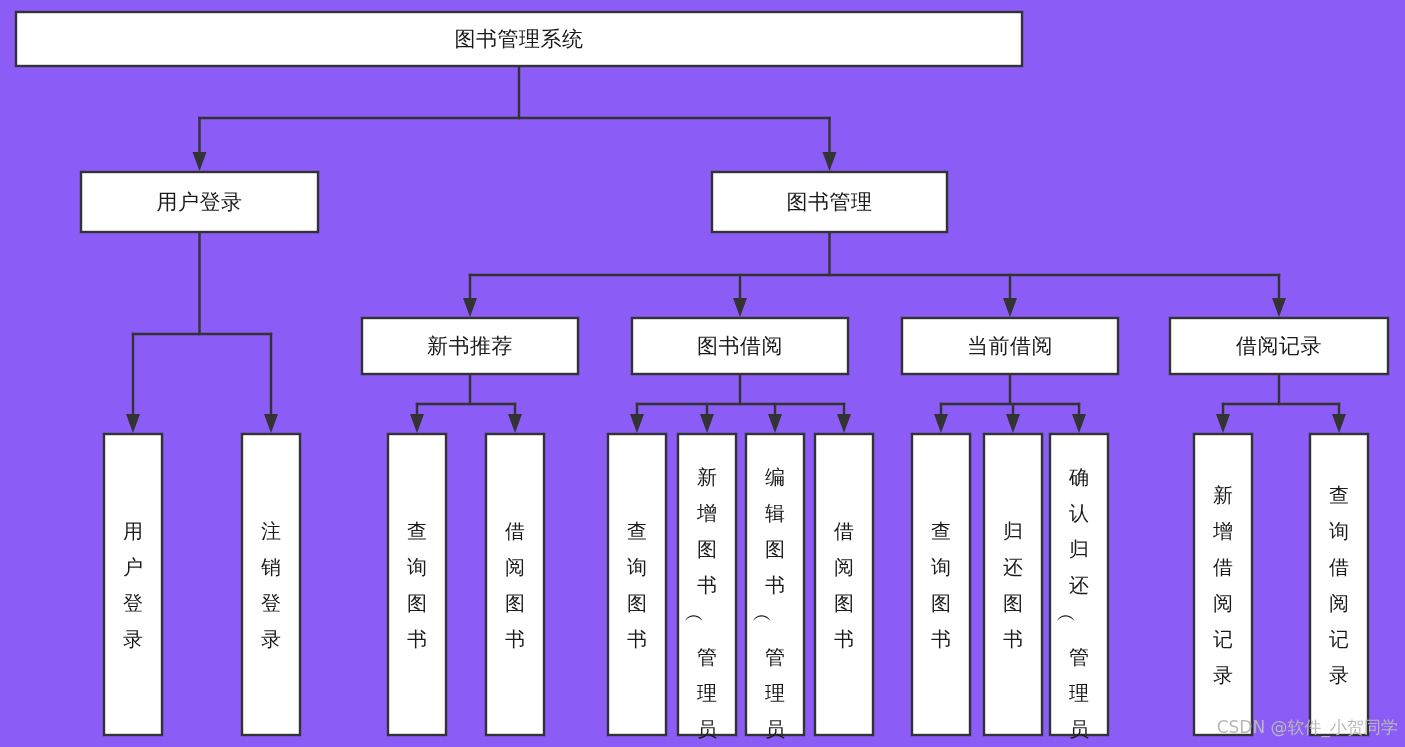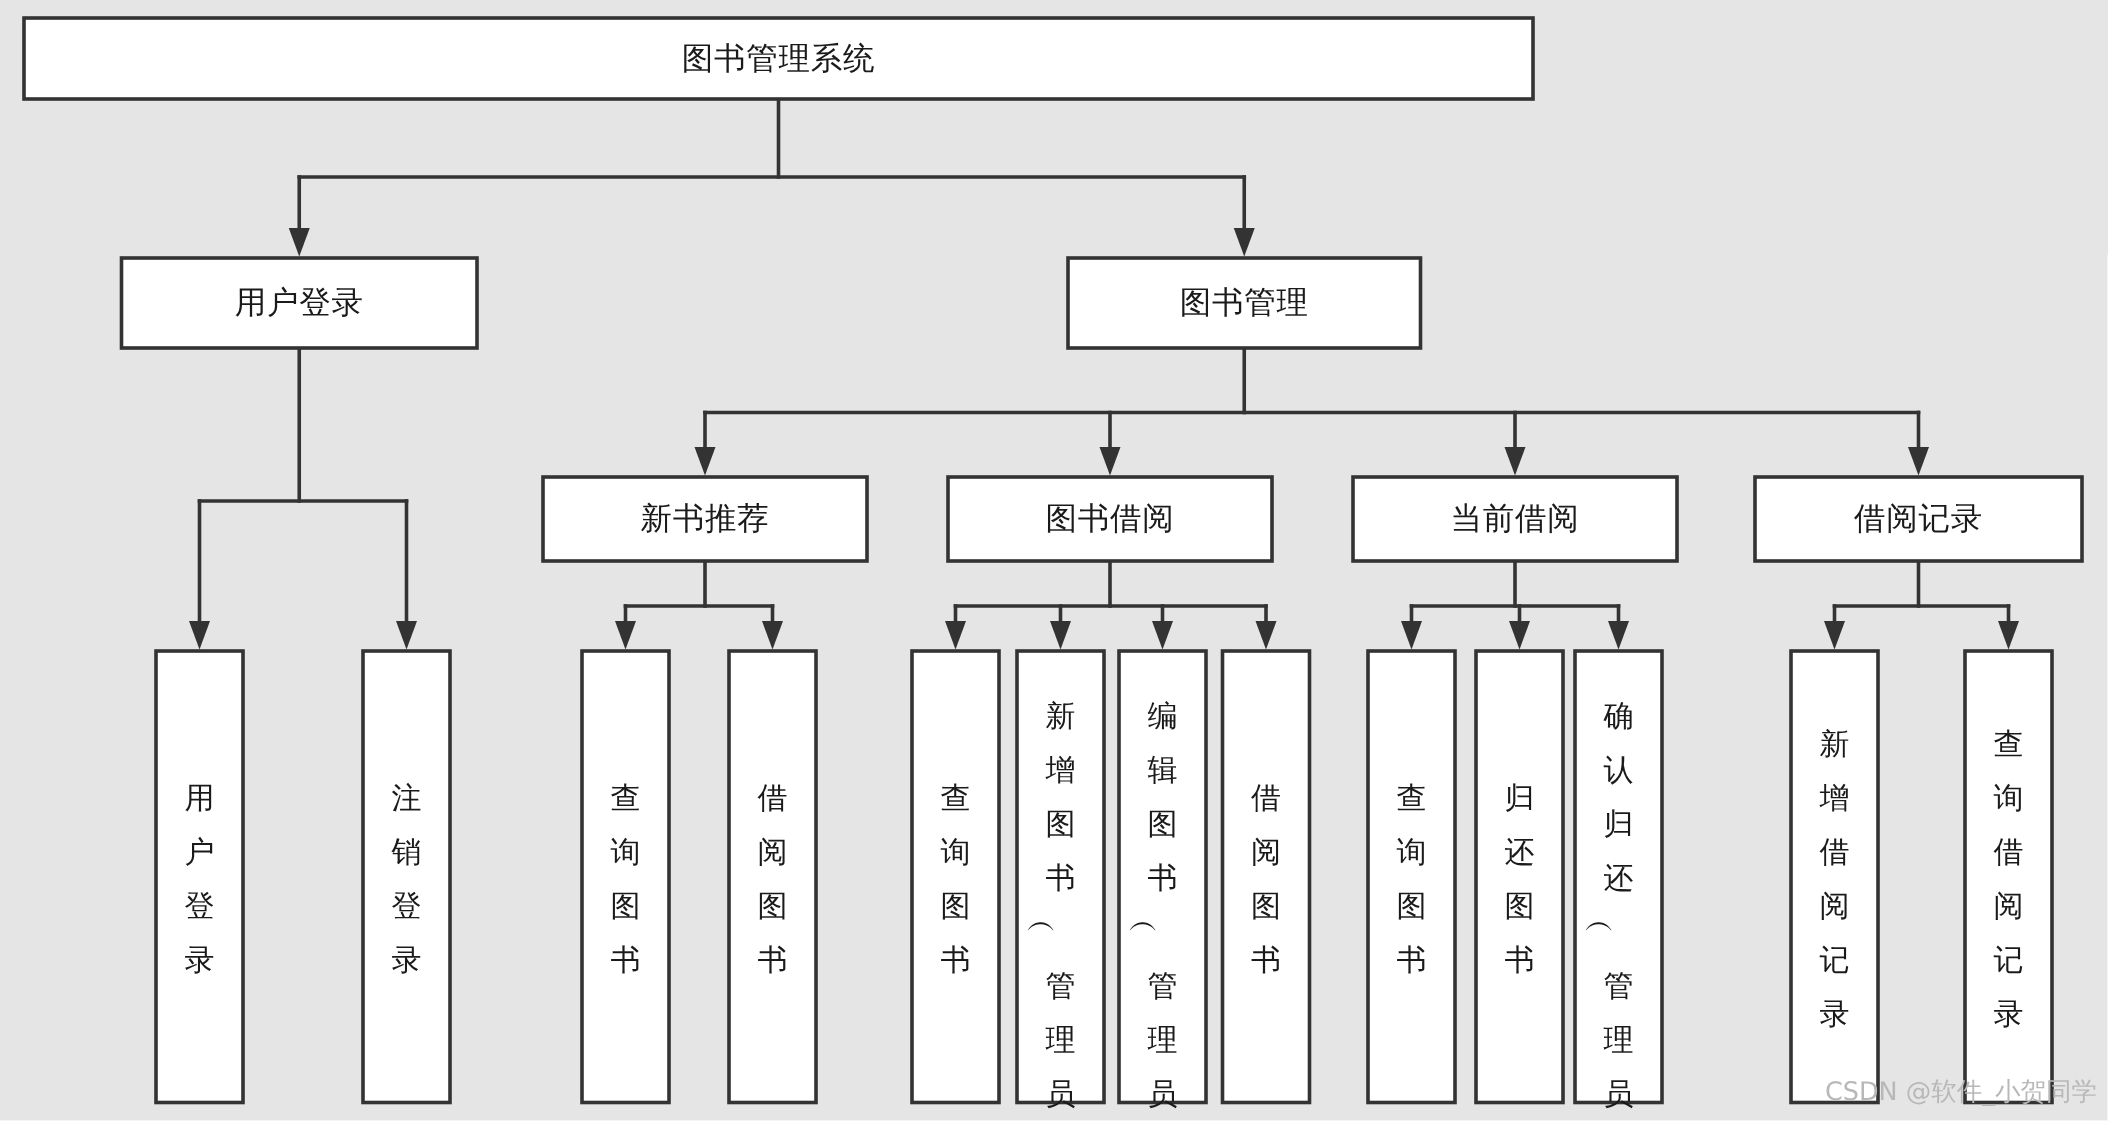--- a/index.html
+++ b/index.html
@@ -11,21 +11,21 @@
   body {
     width: 1405px;
     height: 747px;
     overflow: hidden;
     font-family: "DejaVu Sans", "Liberation Sans", sans-serif;
   }
   #diagram-root {
     position: relative;
     width: 1405px;
     height: 747px;
-    background: #e5e5e5;
+    background: #8b5cf6;
   }
   svg.diagram-canvas {
     position: absolute;
     left: 0;
     top: 0;
     width: 1405px;
     height: 747px;
     display: block;
   }
   .node-rect {

